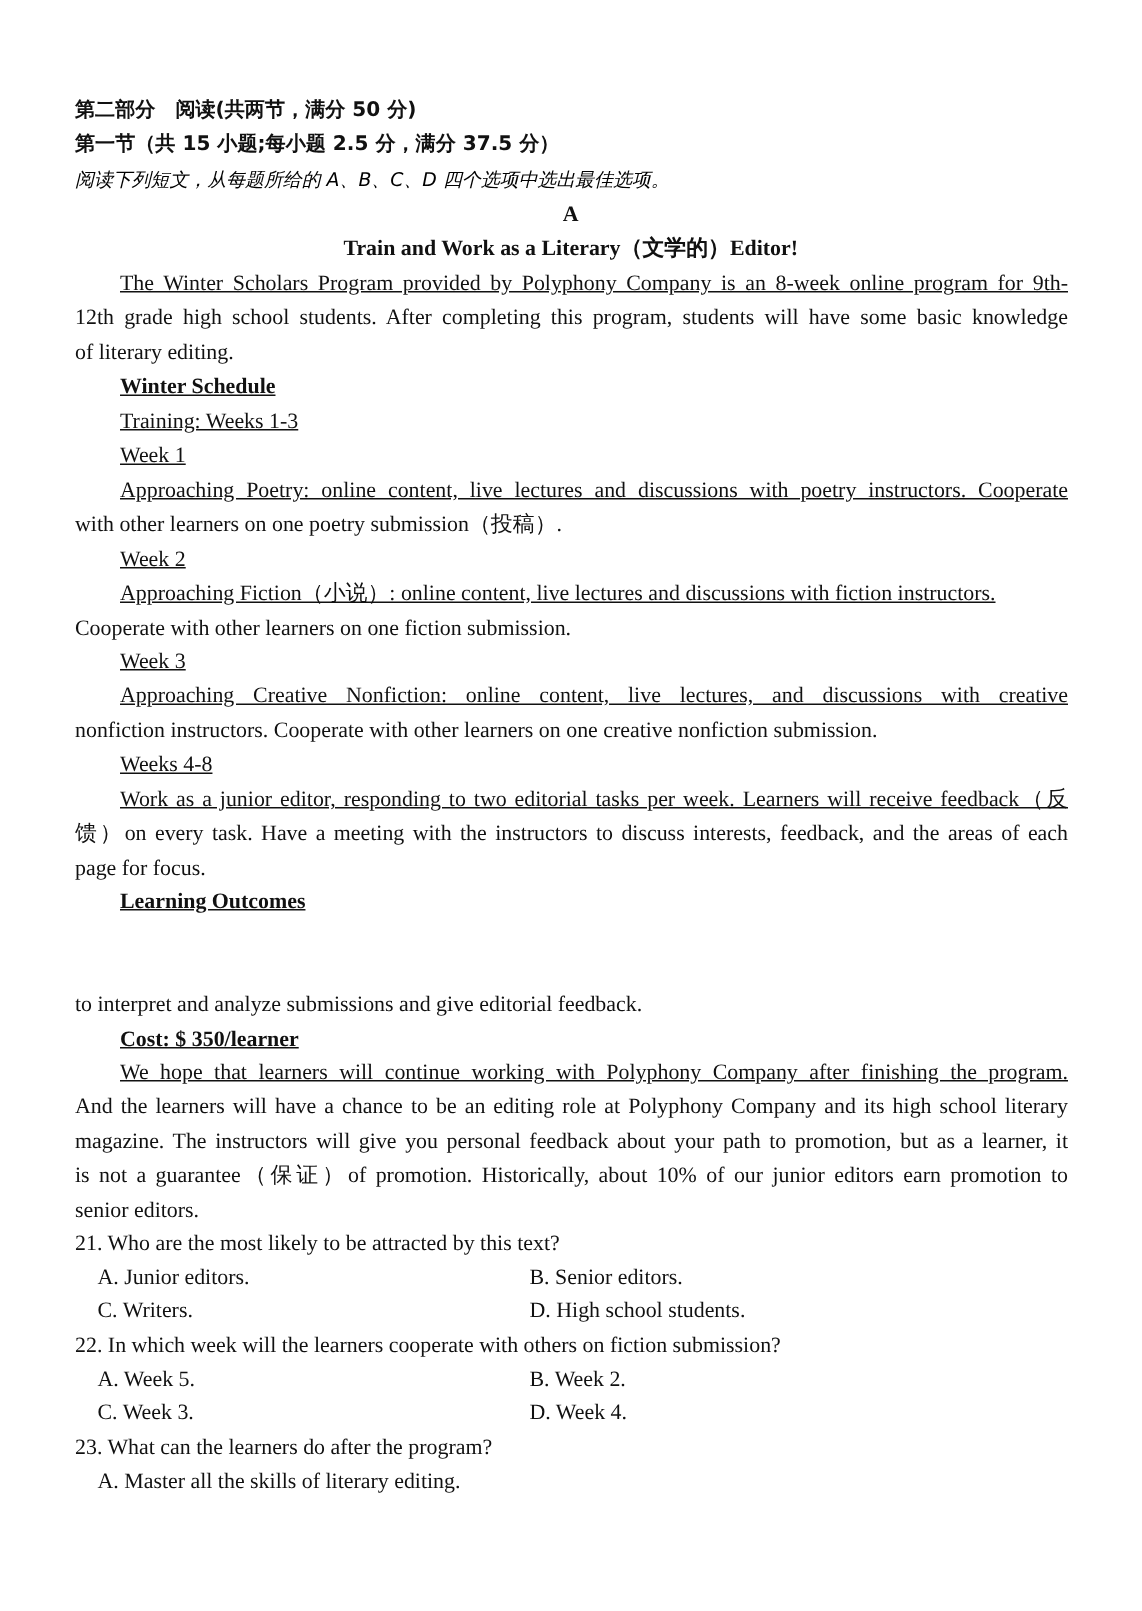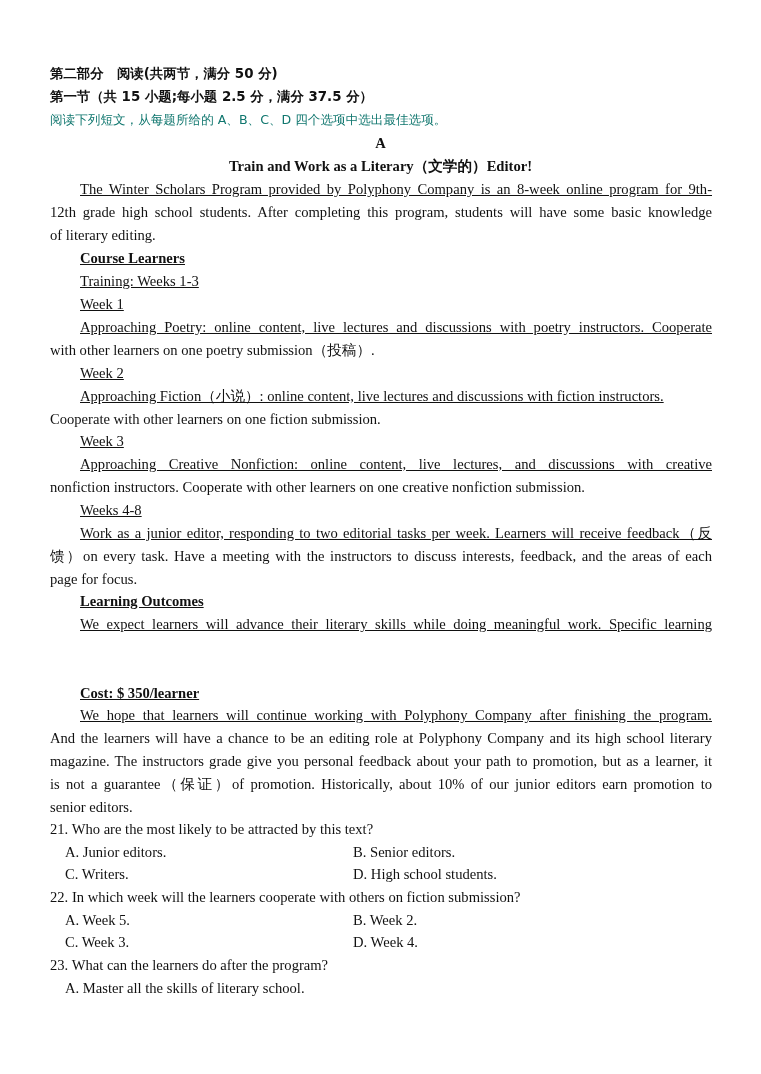--- a/index.html
+++ b/index.html
@@ -1,21 +1,21 @@
 <!DOCTYPE html>
 <html><head>
 <meta charset="utf-8">
 <style>
   html, body { margin:0; padding:0; background:#ffffff; }
   body { width:761px; height:1074px; position:relative; overflow:hidden;
          font-family:"Liberation Serif", "DejaVu Serif", serif; color:#111; }
   .page { position:absolute; left:0; top:0; width:761px; height:1074px; }
   .line { position:absolute; left:50px; font-size:14.6px; line-height:20px; white-space:nowrap; }
   .cn-head { font-family:"DejaVu Sans", sans-serif; font-weight:bold; font-size:13.4px; }
-  .cn { font-family:"DejaVu Sans", sans-serif; font-size:12.6px; color:#0f766e; }
+  .cn { font-family:"DejaVu Sans", sans-serif; font-size:12.6px; color:#000000;font-style:italic; }
   .bold { font-weight:bold; }
   .center { left:0; width:761px; text-align:center; }
   .ind { left:80px;text-decoration:underline; }
   .just { width:662px; text-align:justify; text-align-last:justify; white-space:normal; }
   .just.ind { width:632px; }
   .opt { position:absolute; font-size:14.6px; line-height:20px; white-space:nowrap; }
 </style>
 </head>
 <body>
 
@@ -25,59 +25,59 @@
   <div class="line cn-head" style="top:87px">第一节（共 15 小题;每小题 2.5 分，满分 37.5 分）</div>
   <div class="line cn" style="top:110px">阅读下列短文，从每题所给的 A、B、C、D 四个选项中选出最佳选项。</div>
 
   <div class="line center bold" style="top:133px">A</div>
   <div class="line center bold" style="top:156px">Train and Work as a Literary（文学的）Editor!</div>
 
   <div class="line ind just" style="top:179px">The Winter Scholars Program provided by Polyphony Company is an 8-week online program for 9th-</div>
   <div class="line just" style="top:202px">12th grade high school students. After completing this program, students will have some basic knowledge</div>
   <div class="line" style="top:225px">of literary editing.</div>
 
-  <div class="line ind bold" style="top:248px">Course Learners</div>
+  <div class="line ind bold" style="top:248px">Winter Schedule</div>
   <div class="line ind" style="top:271px">Training: Weeks 1-3</div>
 
   <div class="line ind" style="top:294px">Week 1</div>
   <div class="line ind just" style="top:317px">Approaching Poetry: online content, live lectures and discussions with poetry instructors. Cooperate</div>
   <div class="line" style="top:340px">with other learners on one poetry submission（投稿）.</div>
 
   <div class="line ind" style="top:363px">Week 2</div>
   <div class="line ind" style="top:386px">Approaching Fiction（小说）: online content, live lectures and discussions with fiction instructors.</div>
   <div class="line" style="top:409px">Cooperate with other learners on one fiction submission.</div>
 
   <div class="line ind" style="top:431px">Week 3</div>
   <div class="line ind just" style="top:454px">Approaching Creative Nonfiction: online content, live lectures, and discussions with creative</div>
   <div class="line" style="top:477px">nonfiction instructors. Cooperate with other learners on one creative nonfiction submission.</div>
 
   <div class="line ind" style="top:500px">Weeks 4-8</div>
   <div class="line ind just" style="top:523px">Work as a junior editor, responding to two editorial tasks per week. Learners will receive feedback（反</div>
   <div class="line just" style="top:546px">馈）on every task. Have a meeting with the instructors to discuss interests, feedback, and the areas of each</div>
   <div class="line" style="top:569px">page for focus.</div>
 
   <div class="line ind bold" style="top:591px">Learning Outcomes</div>
-  <div class="line ind just" style="top:614px">We expect learners will advance their literary skills while doing meaningful work. Specific learning</div>
+  <div class="line" style="top:660px">to interpret and analyze submissions and give editorial feedback.</div>
 
   <div class="line ind bold" style="top:683px">Cost: $ 350/learner</div>
 
   <div class="line ind just" style="top:705px">We hope that learners will continue working with Polyphony Company after finishing the program.</div>
   <div class="line just" style="top:728px">And the learners will have a chance to be an editing role at Polyphony Company and its high school literary</div>
-  <div class="line just" style="top:751px">magazine. The instructors grade give you personal feedback about your path to promotion, but as a learner, it</div>
+  <div class="line just" style="top:751px">magazine. The instructors will give you personal feedback about your path to promotion, but as a learner, it</div>
   <div class="line just" style="top:774px">is not a guarantee（保证）of promotion. Historically, about 10% of our junior editors earn promotion to</div>
   <div class="line" style="top:797px">senior editors.</div>
 
   <div class="line" style="top:819px">21. Who are the most likely to be attracted by this text?</div>
   <div class="opt" style="left:65px; top:842px">A. Junior editors.</div>
   <div class="opt" style="left:353px; top:842px">B. Senior editors.</div>
   <div class="opt" style="left:65px; top:864px">C. Writers.</div>
   <div class="opt" style="left:353px; top:864px">D. High school students.</div>
 
   <div class="line" style="top:887px">22. In which week will the learners cooperate with others on fiction submission?</div>
   <div class="opt" style="left:65px; top:910px">A. Week 5.</div>
   <div class="opt" style="left:353px; top:910px">B. Week 2.</div>
   <div class="opt" style="left:65px; top:932px">C. Week 3.</div>
   <div class="opt" style="left:353px; top:932px">D. Week 4.</div>
 
   <div class="line" style="top:955px">23. What can the learners do after the program?</div>
-  <div class="opt" style="left:65px; top:978px">A. Master all the skills of literary school.</div>
+  <div class="opt" style="left:65px; top:978px">A. Master all the skills of literary editing.</div>
 
 </div>
 
 </body></html>

